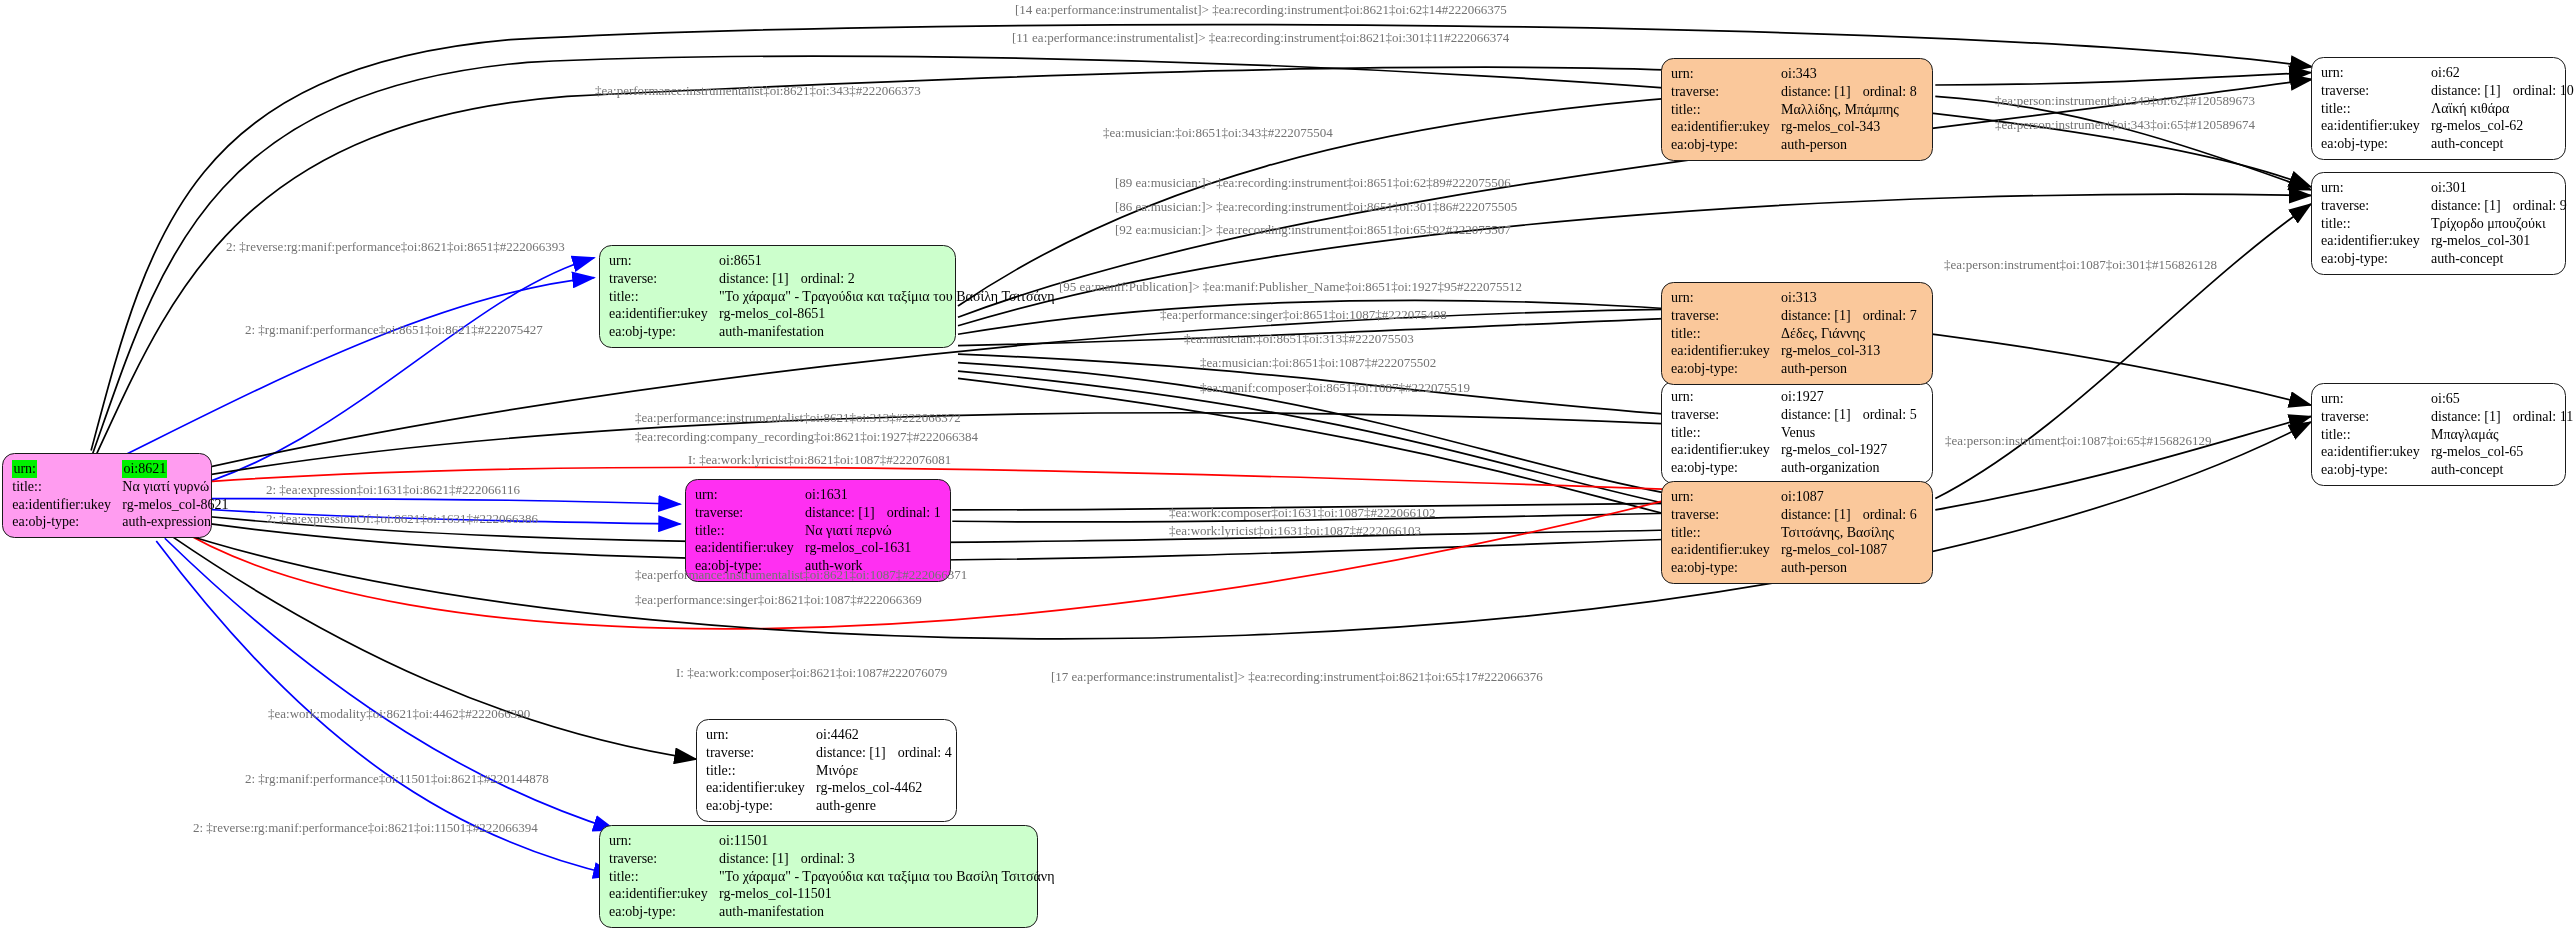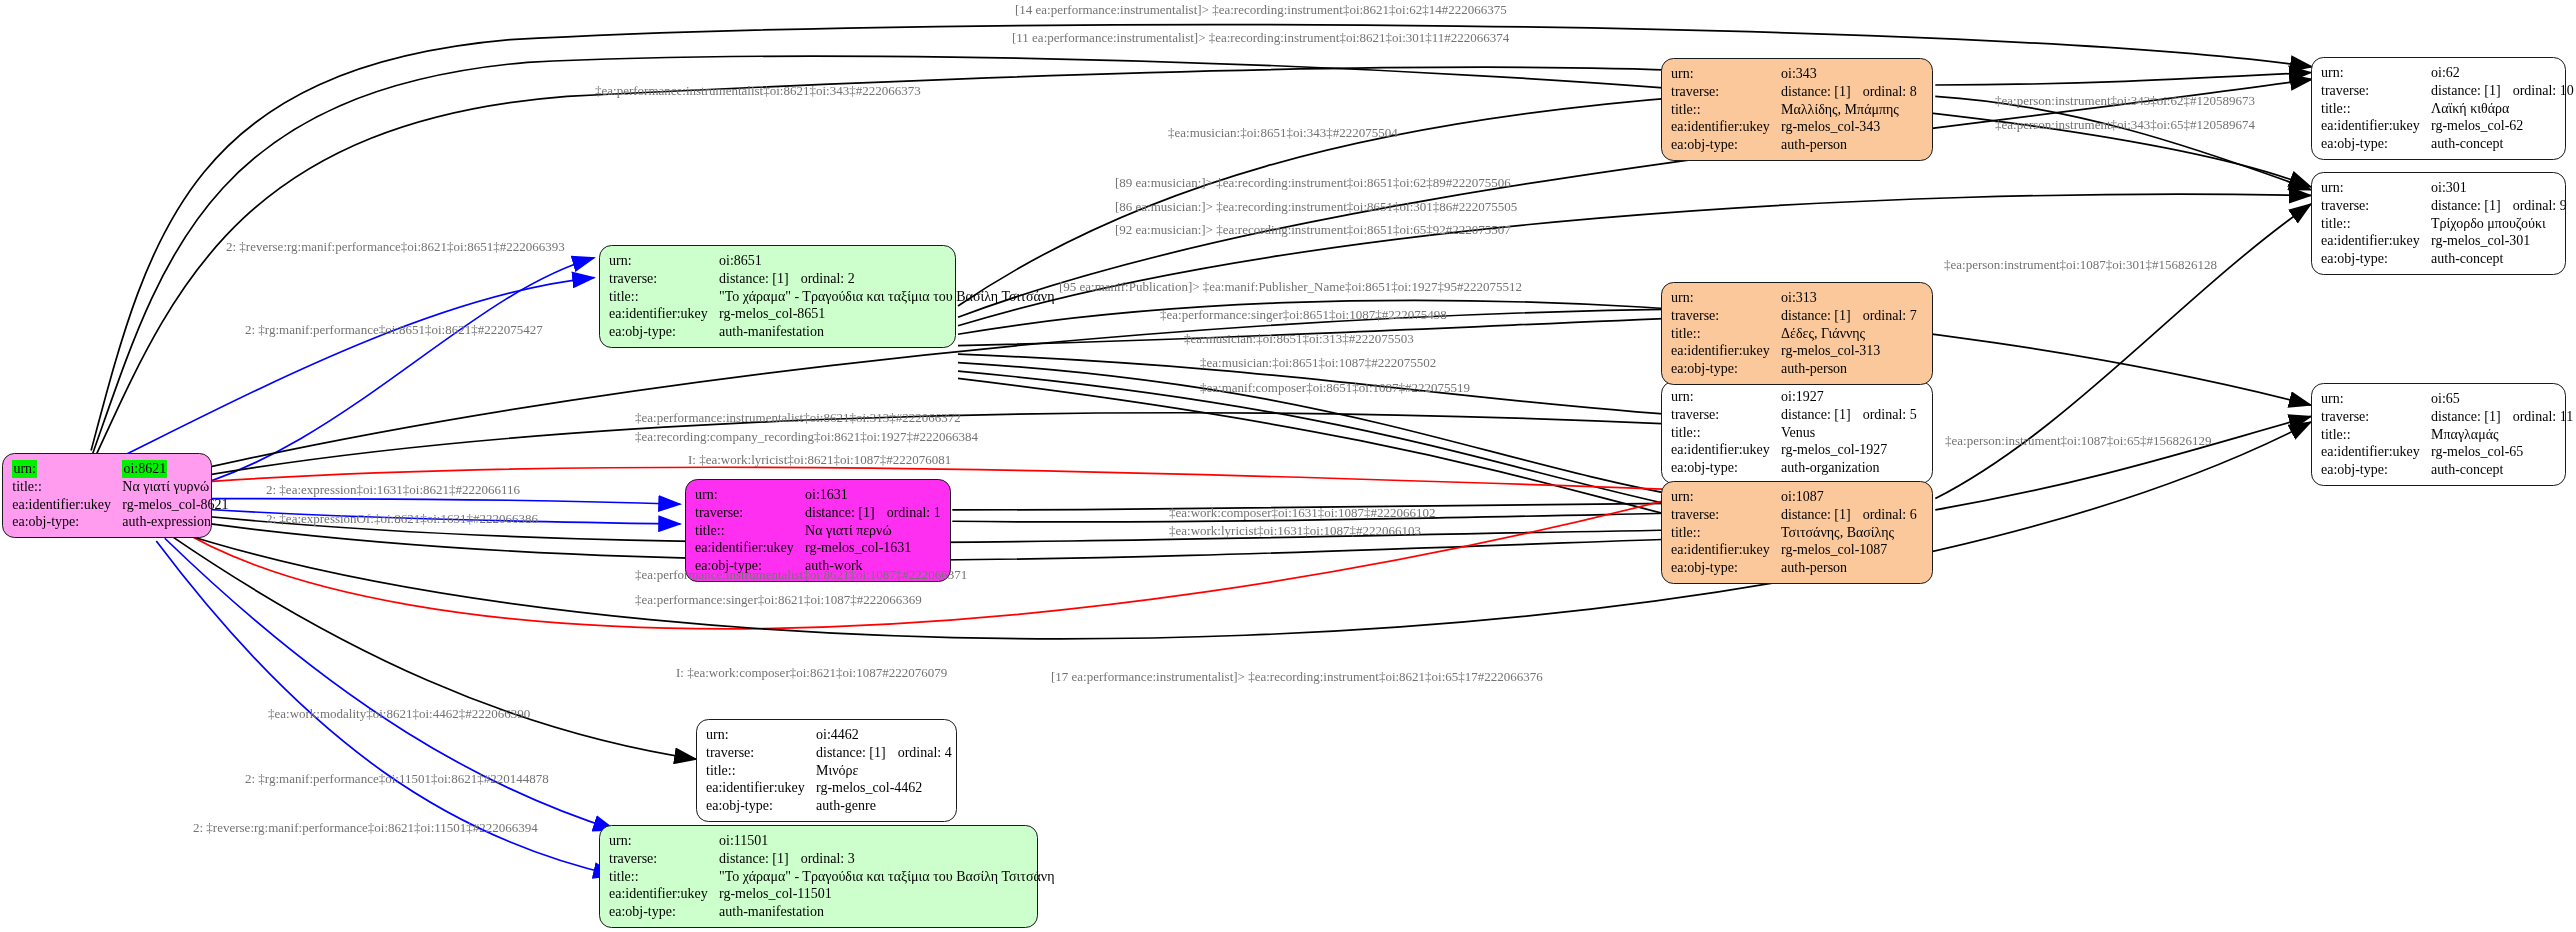--- a/index.html
+++ b/index.html
@@ -406,21 +406,21 @@
             <td class="k">ea:obj-type:</td>
             <td>auth-concept</td>
           </tr>
     </tbody>
       </table>
   </div>
 
   <div class="elabel" style="left:1015px;top:3.4px;">[14 ea:performance:instrumentalist]&gt; ‡ea:recording:instrument‡oi:8621‡oi:62‡14#222066375</div>
   <div class="elabel" style="left:1012px;top:31px;">[11 ea:performance:instrumentalist]&gt; ‡ea:recording:instrument‡oi:8621‡oi:301‡11#222066374</div>
   <div class="elabel" style="left:595px;top:84px;">‡ea:performance:instrumentalist‡oi:8621‡oi:343‡#222066373</div>
-  <div class="elabel" style="left:1168px;top:126px;font-family:Liberation Serif, serif;">‡ea:musician:‡oi:8651‡oi:343‡#222075504</div>
+  <div class="elabel" style="left:1103px;top:126px;font-family:Liberation Serif, serif;">‡ea:musician:‡oi:8651‡oi:343‡#222075504</div>
   <div class="elabel" style="left:1995px;top:94px;">‡ea:person:instrument‡oi:343‡oi:62‡#120589673</div>
   <div class="elabel" style="left:1995px;top:118px;">‡ea:person:instrument‡oi:343‡oi:65‡#120589674</div>
   <div class="elabel" style="left:1115px;top:176px;">[89 ea:musician:]&gt; ‡ea:recording:instrument‡oi:8651‡oi:62‡89#222075506</div>
   <div class="elabel" style="left:1115px;top:200px;">[86 ea:musician:]&gt; ‡ea:recording:instrument‡oi:8651‡oi:301‡86#222075505</div>
   <div class="elabel" style="left:1115px;top:223px;">[92 ea:musician:]&gt; ‡ea:recording:instrument‡oi:8651‡oi:65‡92#222075507</div>
   <div class="elabel" style="left:1944px;top:244px;margin-top:14px;">‡ea:person:instrument‡oi:1087‡oi:301‡#156826128</div>
   <div class="elabel" style="left:226px;top:240px;">2: ‡reverse:rg:manif:performance‡oi:8621‡oi:8651‡#222066393</div>
   <div class="elabel" style="left:245px;top:323px;">2: ‡rg:manif:performance‡oi:8651‡oi:8621‡#222075427</div>
   <div class="elabel" style="left:1059px;top:280px;">[95 ea:manif:Publication]&gt; ‡ea:manif:Publisher_Name‡oi:8651‡oi:1927‡95#222075512</div>
   <div class="elabel" style="left:1160px;top:308px;">‡ea:performance:singer‡oi:8651‡oi:1087‡#222075498</div>

